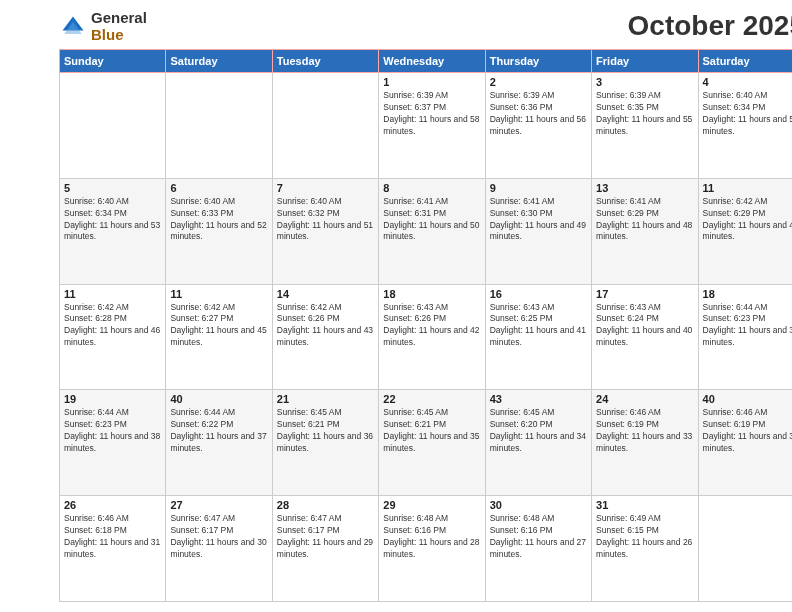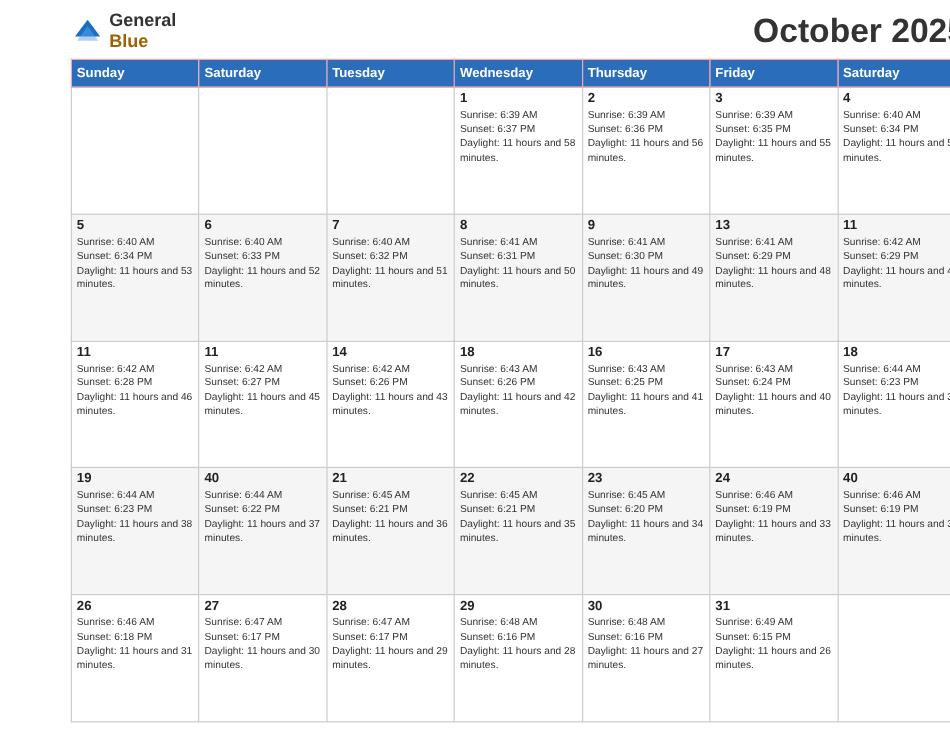--- a/index.html
+++ b/index.html
@@ -229,21 +229,21 @@
           </td>
           <td>
             <span class="day-number">21</span>
             <div class="day-info">Sunrise: 6:45 AM<br>Sunset: 6:21 PM<br>Daylight: 11 hours and 36 minutes.</div>
           </td>
           <td>
             <span class="day-number">22</span>
             <div class="day-info">Sunrise: 6:45 AM<br>Sunset: 6:21 PM<br>Daylight: 11 hours and 35 minutes.</div>
           </td>
           <td>
-            <span class="day-number">23</span>
+            <span class="day-number">43</span>
             <div class="day-info">Sunrise: 6:45 AM<br>Sunset: 6:20 PM<br>Daylight: 11 hours and 34 minutes.</div>
           </td>
           <td>
             <span class="day-number">24</span>
             <div class="day-info">Sunrise: 6:46 AM<br>Sunset: 6:19 PM<br>Daylight: 11 hours and 33 minutes.</div>
           </td>
           <td>
             <span class="day-number">40</span>
             <div class="day-info">Sunrise: 6:46 AM<br>Sunset: 6:19 PM<br>Daylight: 11 hours and 32 minutes.</div>
           </td>

